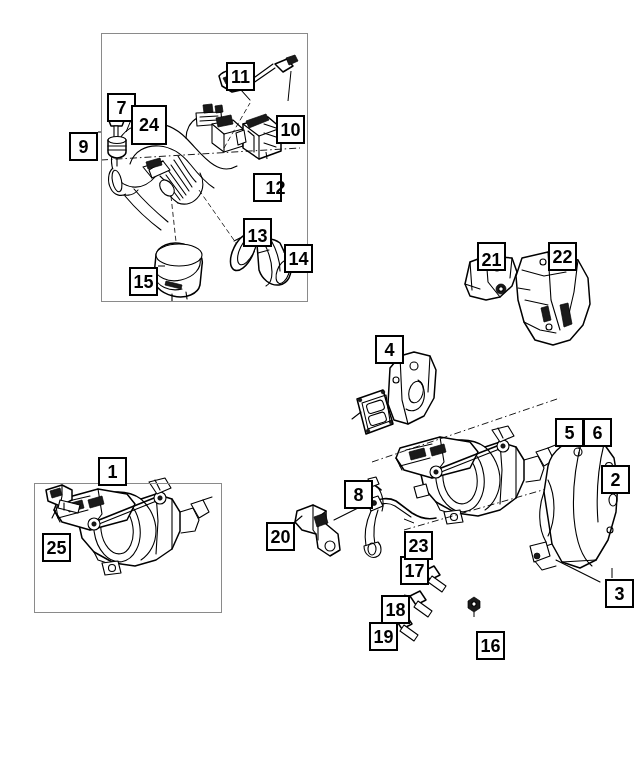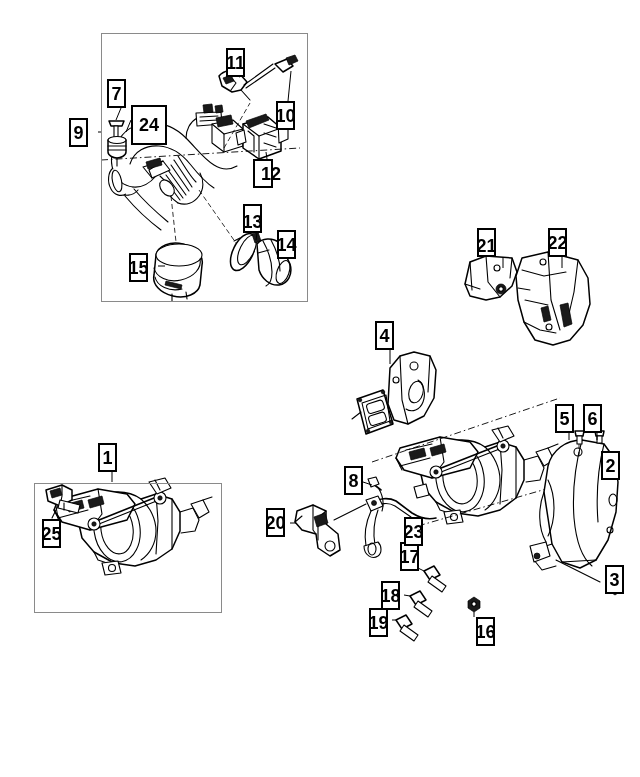--- a/index.html
+++ b/index.html
@@ -7,21 +7,21 @@
   body{width:640px;height:777px;position:relative;overflow:hidden;
        font-family:"Liberation Sans", sans-serif;color:#000;}
   #stage{position:absolute;left:0;top:0;width:640px;height:777px;}
   svg#art{position:absolute;left:0;top:0;width:640px;height:777px;}
 
   
   .callout{position:absolute;background:#ffffff;border:2.5px solid #000;
            box-sizing:border-box;display:flex;align-items:center;
            justify-content:center;font-weight:bold;line-height:1;
            font-family:"Liberation Sans", sans-serif;}
-  .c1{width:19px;height:29px;font-size:18px;}
+  .c1{width:29px;height:29px;font-size:18px;margin-top:14px;}
   .c2{width:36px;height:40px;font-size:18px;}
 
   .frame{position:absolute;border:1.6px solid #8a8a8a;box-sizing:border-box;
          background:transparent;}
 </style>
 </head>
 <body>
 
 <div id="stage">
 
@@ -440,21 +440,21 @@
       </div>
       <div class="callout c1" style="left: 226px; top: 48px;">
         <span>11</span>
       </div>
       <div class="callout c1" style="left: 253px; top: 159px; padding-left: 16px;">
         <span>12</span>
       </div>
       <div class="callout c1" style="left: 243px; top: 204px; align-items: flex-end;">
         <span>13</span>
       </div>
-      <div class="callout c1" style="left: 277px; top: 230px;">
+      <div class="callout c1" style="left: 284px; top: 230px;">
         <span>14</span>
       </div>
       <div class="callout c1" style="left: 129px; top: 253px;">
         <span>15</span>
       </div>
       <div class="callout c1" style="left: 476px; top: 617px;">
         <span>16</span>
       </div>
       <div class="callout c1" style="left: 400px; top: 542px;">
         <span>17</span>

